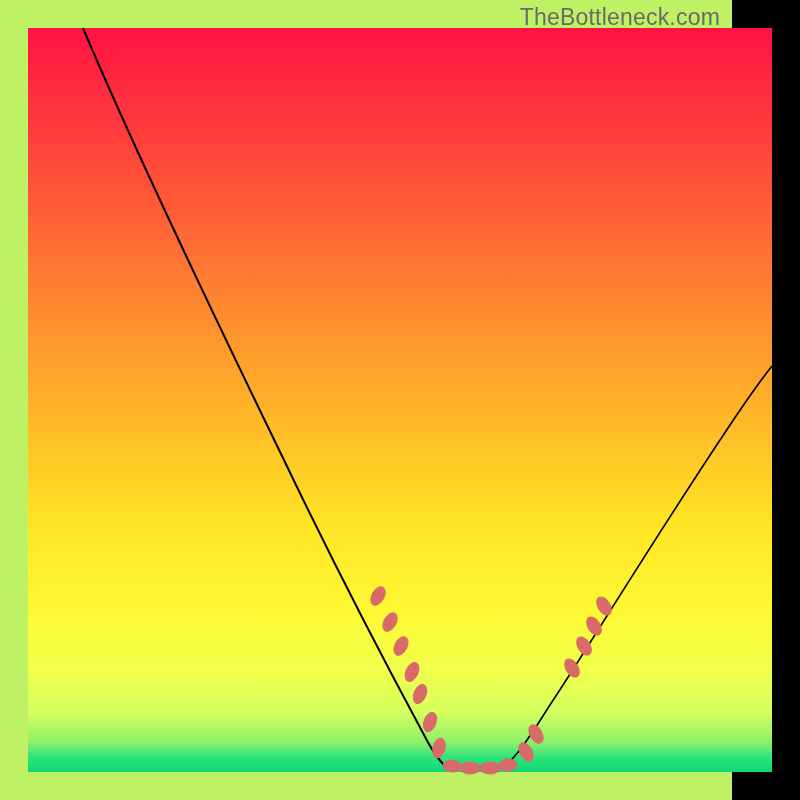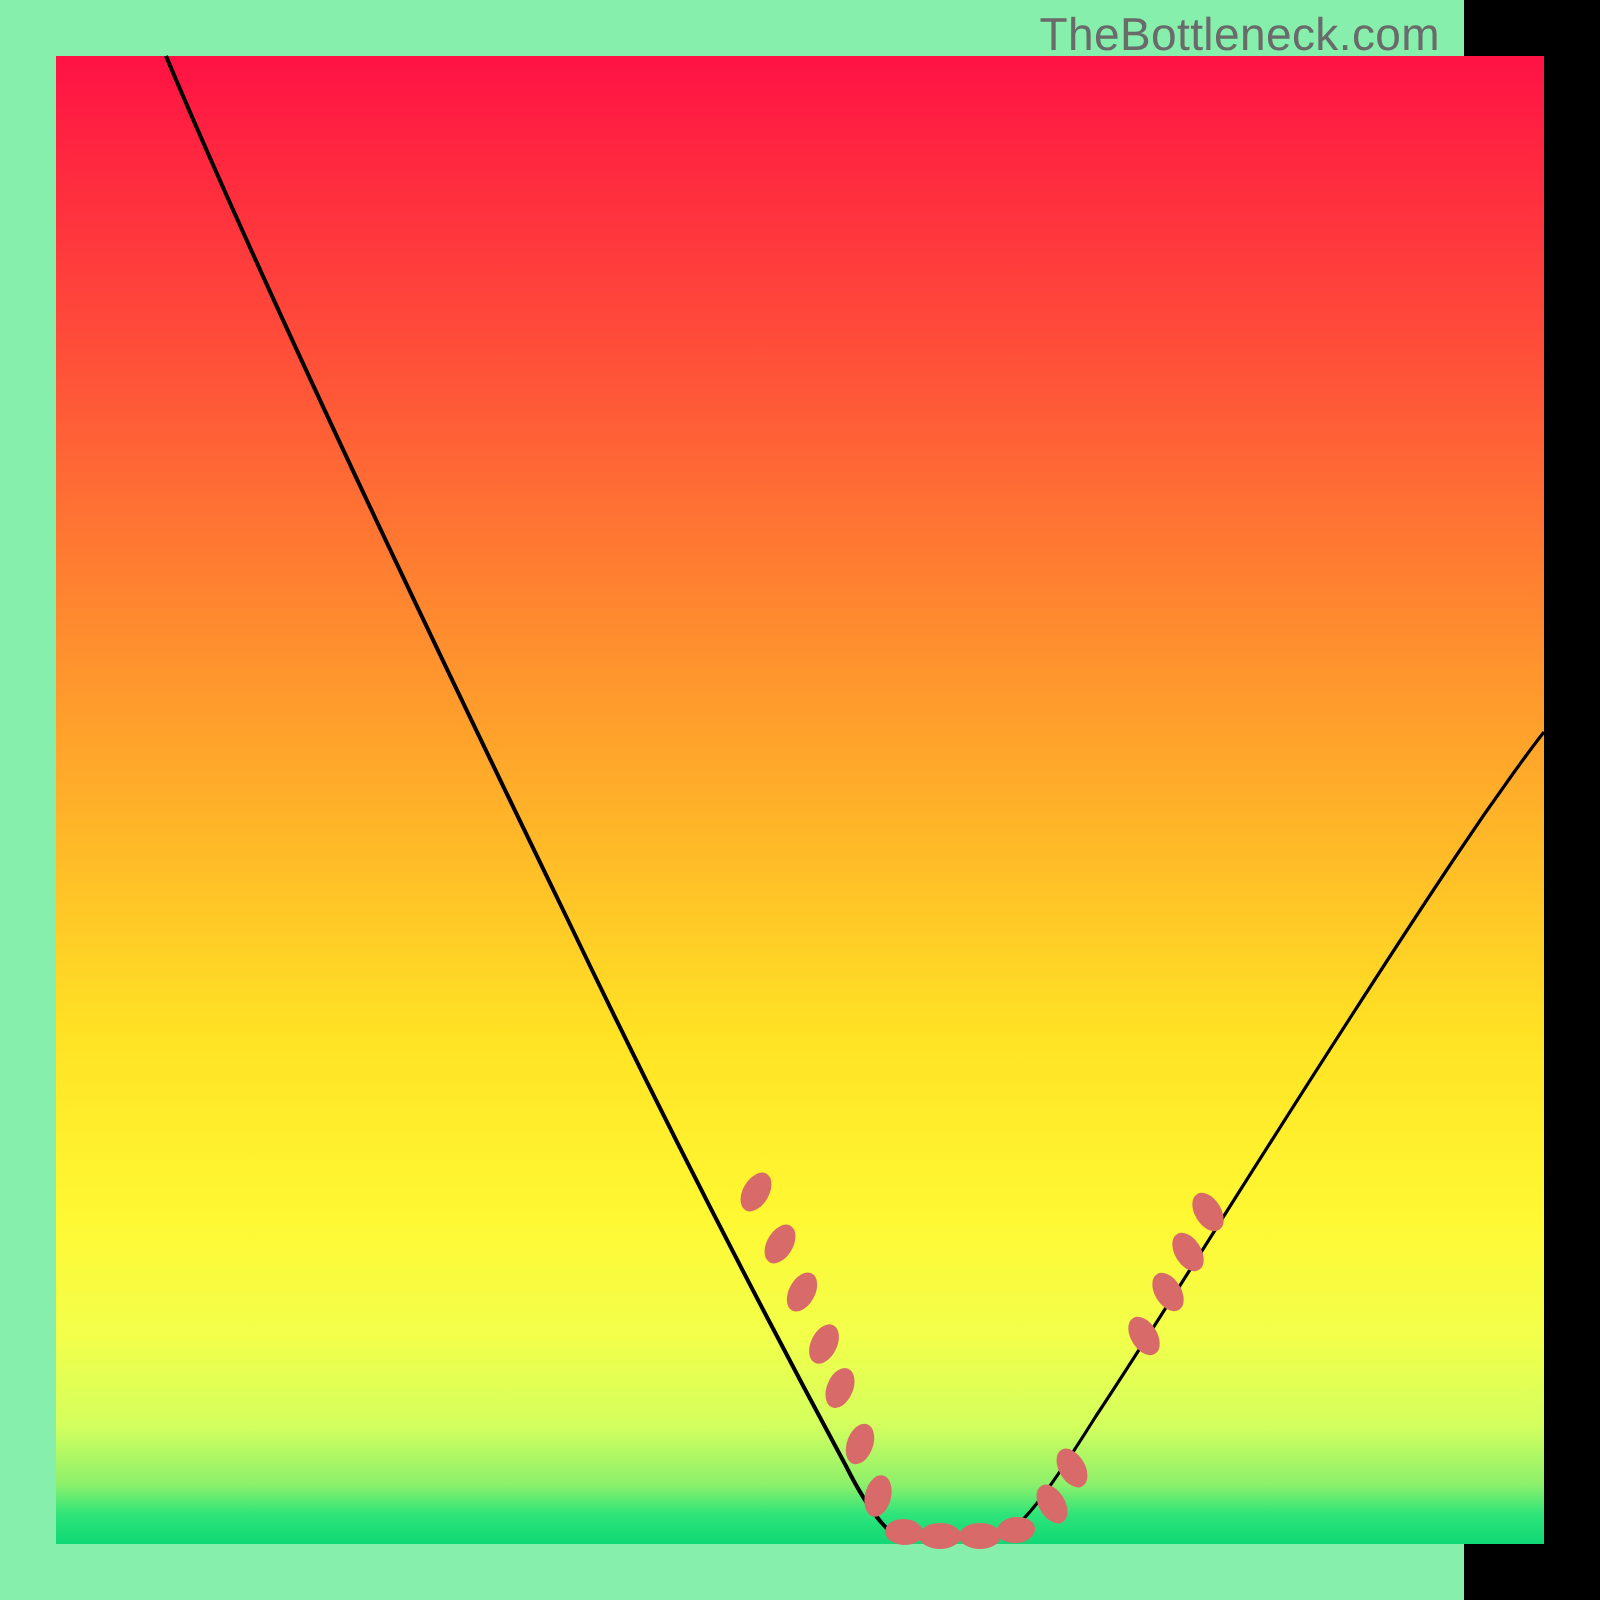--- a/index.html
+++ b/index.html
@@ -10,21 +10,21 @@
     background: #000;
     overflow: hidden;
     font-family: Arial, Helvetica, sans-serif;
   }
   .frame {
     position: absolute;
     left: 0;
     top: 0;
     width: 732px;
     height: 800px;
-    background: #86efac;
+    background: #bef264;
     text-align: right;
   }
   .plot-area {
     position: absolute;
     left: 28px;
     top: 28px;
     width: 744px;
     height: 744px;
     
     background: linear-gradient(

